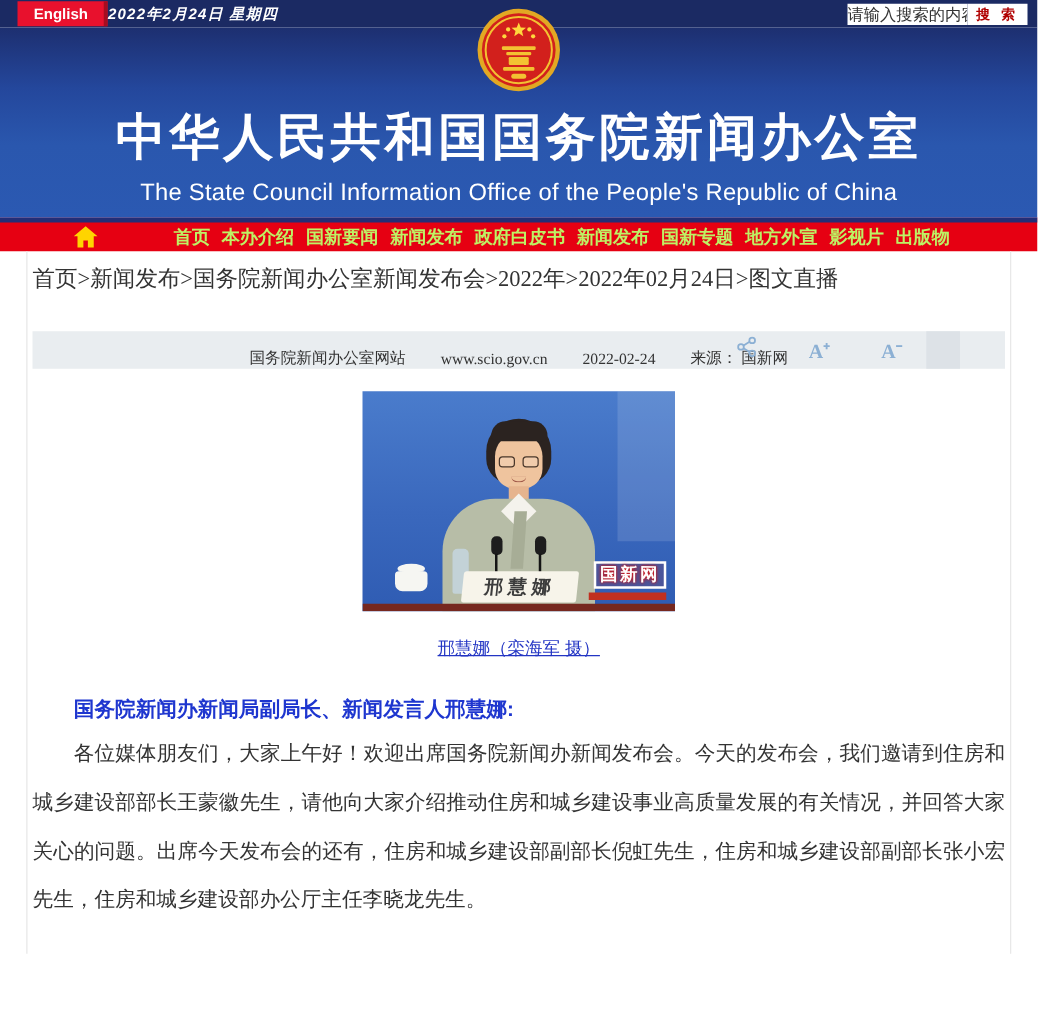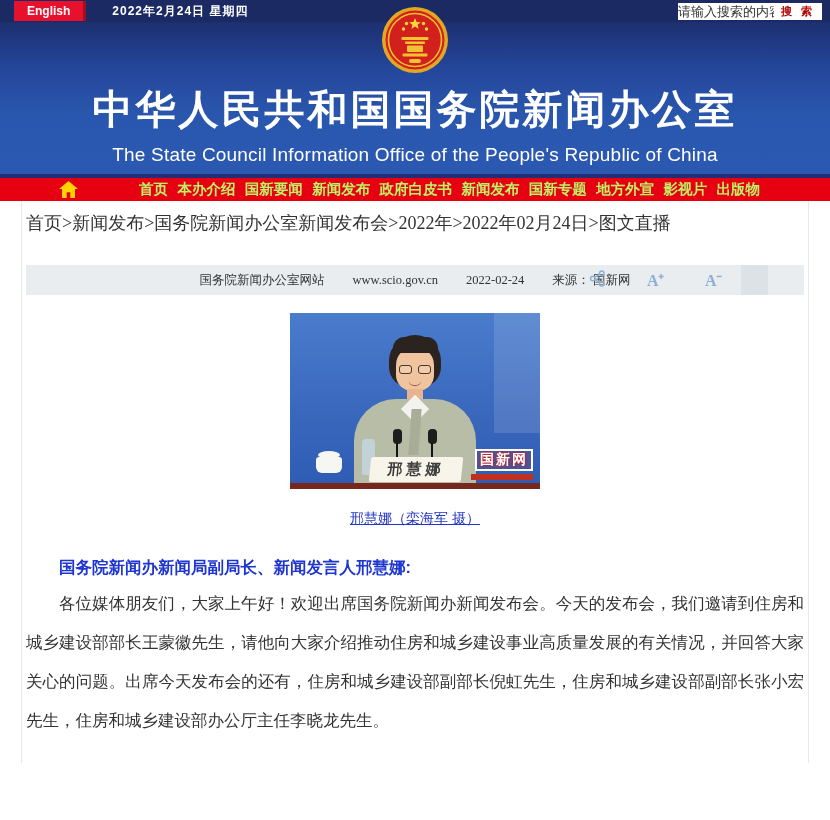--- a/index.html
+++ b/index.html
@@ -3,21 +3,21 @@
 <meta charset="utf-8">
 <style>
   * { margin:0; padding:0; box-sizing:border-box; }
   html,body { width:830px; height:820px; overflow:hidden; background:#fff;
     font-family:"Liberation Sans", sans-serif; }
 
   
   .topbar { height:22px; background:#1b2a63; display:flex; align-items:center; }
   .btn-english { background:#e8112d; color:#fff; font-size:12px; font-weight:bold;
     margin-left:14px; padding:3px 13px; border:0; border-right:3px solid #a50d20; cursor:pointer; }
-  .top-date { color:#fff; font-size:12px; font-weight:bold; margin-left:26px; letter-spacing:1px; }
+  .top-date { color:#fff; font-size:12px; font-weight:bold; letter-spacing:1px;font-style:italic; }
   .top-spacer { flex:1; }
   .search-input { width:96px; height:17px; border:0; font-size:13px; padding:0 0; color:#222;margin-left:16px; }
   .search-input::placeholder { color:#333; }
   .btn-search { background:#ffffff; color:#b00000; border:0; height:17px; font-size:11px;
     font-weight:bold; padding:0 7px; margin:0 8px 0 0; letter-spacing:3px; cursor:pointer; }
 
   
   .header { height:152px; position:relative; text-align:center;
     background:linear-gradient(180deg,#1d2f70 0%, #24479c 32%, #2a57ae 62%, #2b59b2 100%); }
   .emblem { position:absolute; top:-18px; left:calc(50% - 35px); z-index:5; }
@@ -33,21 +33,21 @@
 
   
   .content { margin:0 21px; border-left:1px solid #e8e8e8; border-right:1px solid #e8e8e8;
     height:562px; padding:0 4px; }
   .breadcrumb { font-family:"Liberation Serif", serif; font-size:18px; color:#333;
     padding:10px 0 6px 0; }
   .article-title { margin:24px 40px 0; text-align:center; font-size:24px; font-weight:bold;
     color:#3a3a3a; line-height:36px; }
 
   .meta { margin-top:18px; position:relative; height:30px; background:#e9edf0;
-    display:flex; align-items:center; justify-content:center;
+    display:flex; align-items:flex-end; justify-content:center;
     font-family:"Liberation Serif", serif; font-size:12.5px; color:#333; }
   .meta span { margin:0 14px; }
   .meta-tools { position:absolute; right:54px; top:0; height:30px; display:flex;
     align-items:center; gap:13px; color:#8cb0d4; font-size:16px; font-weight:bold; }
   .meta-endcap { position:absolute; right:22px; top:0; width:27px; height:30px; background:#dde2e7; }
   .tool { cursor:pointer; }
 
   
   .photo { width:250px; height:176px; margin:18px auto 0; position:relative; overflow:hidden;
     background:linear-gradient(180deg,#4a7ccc 0%, #3a68bd 55%, #2f5cb3 100%); }

